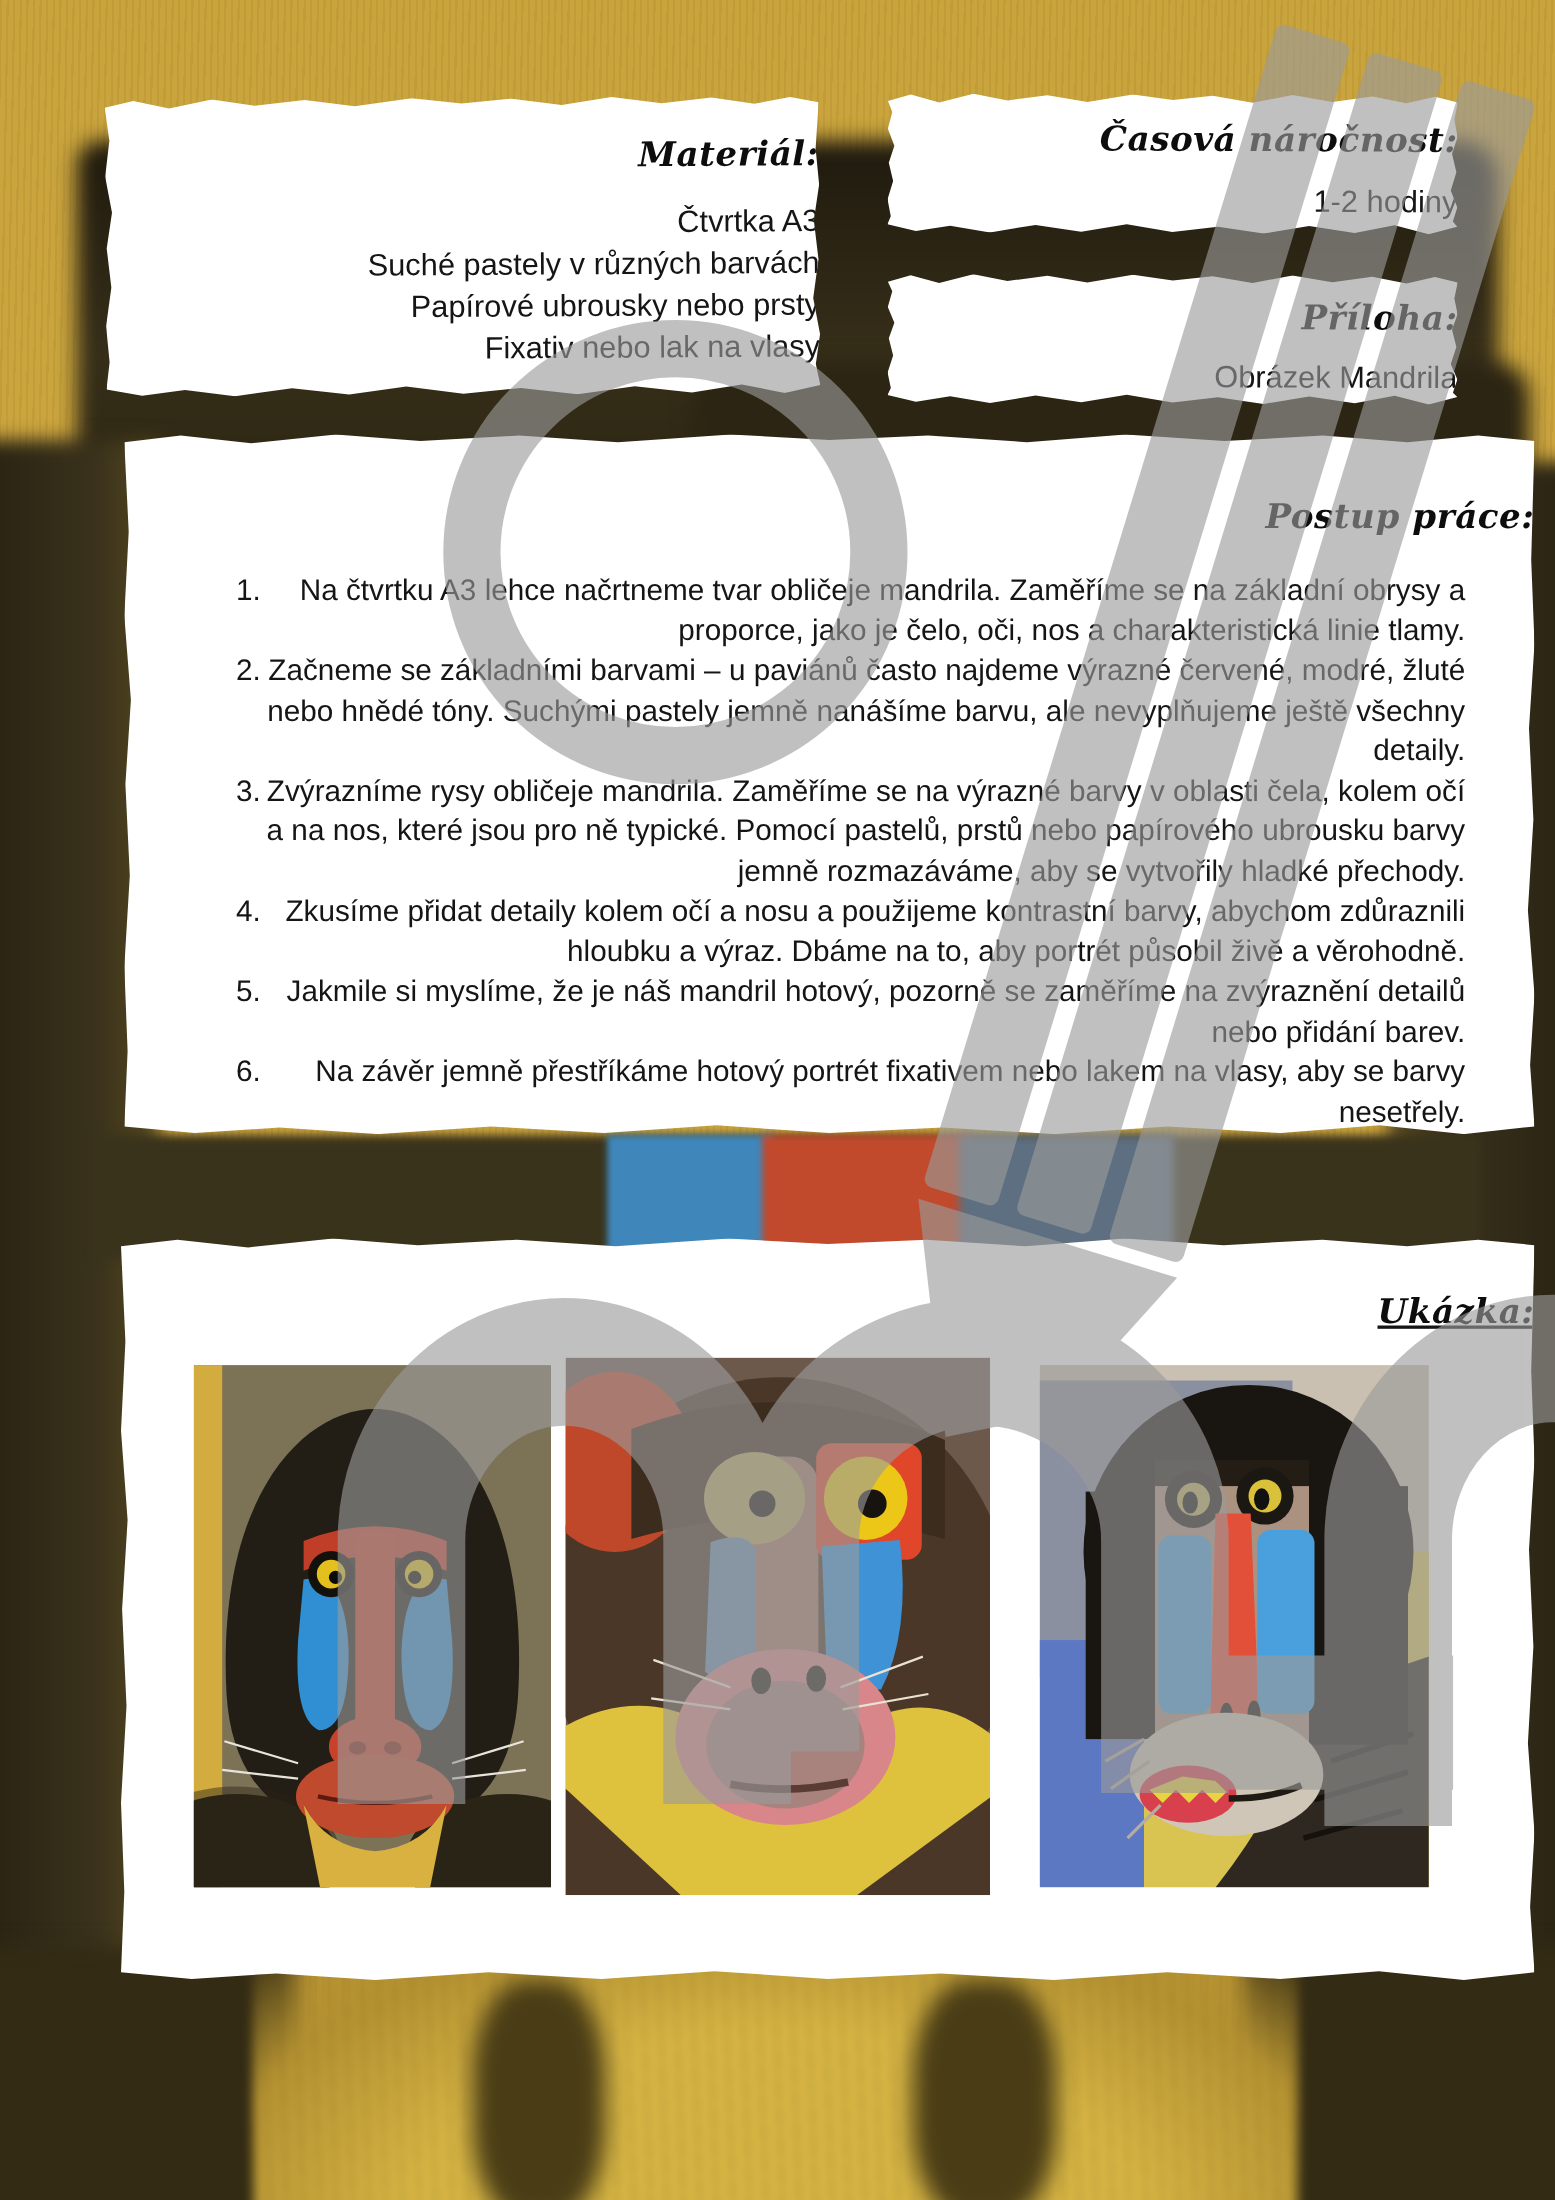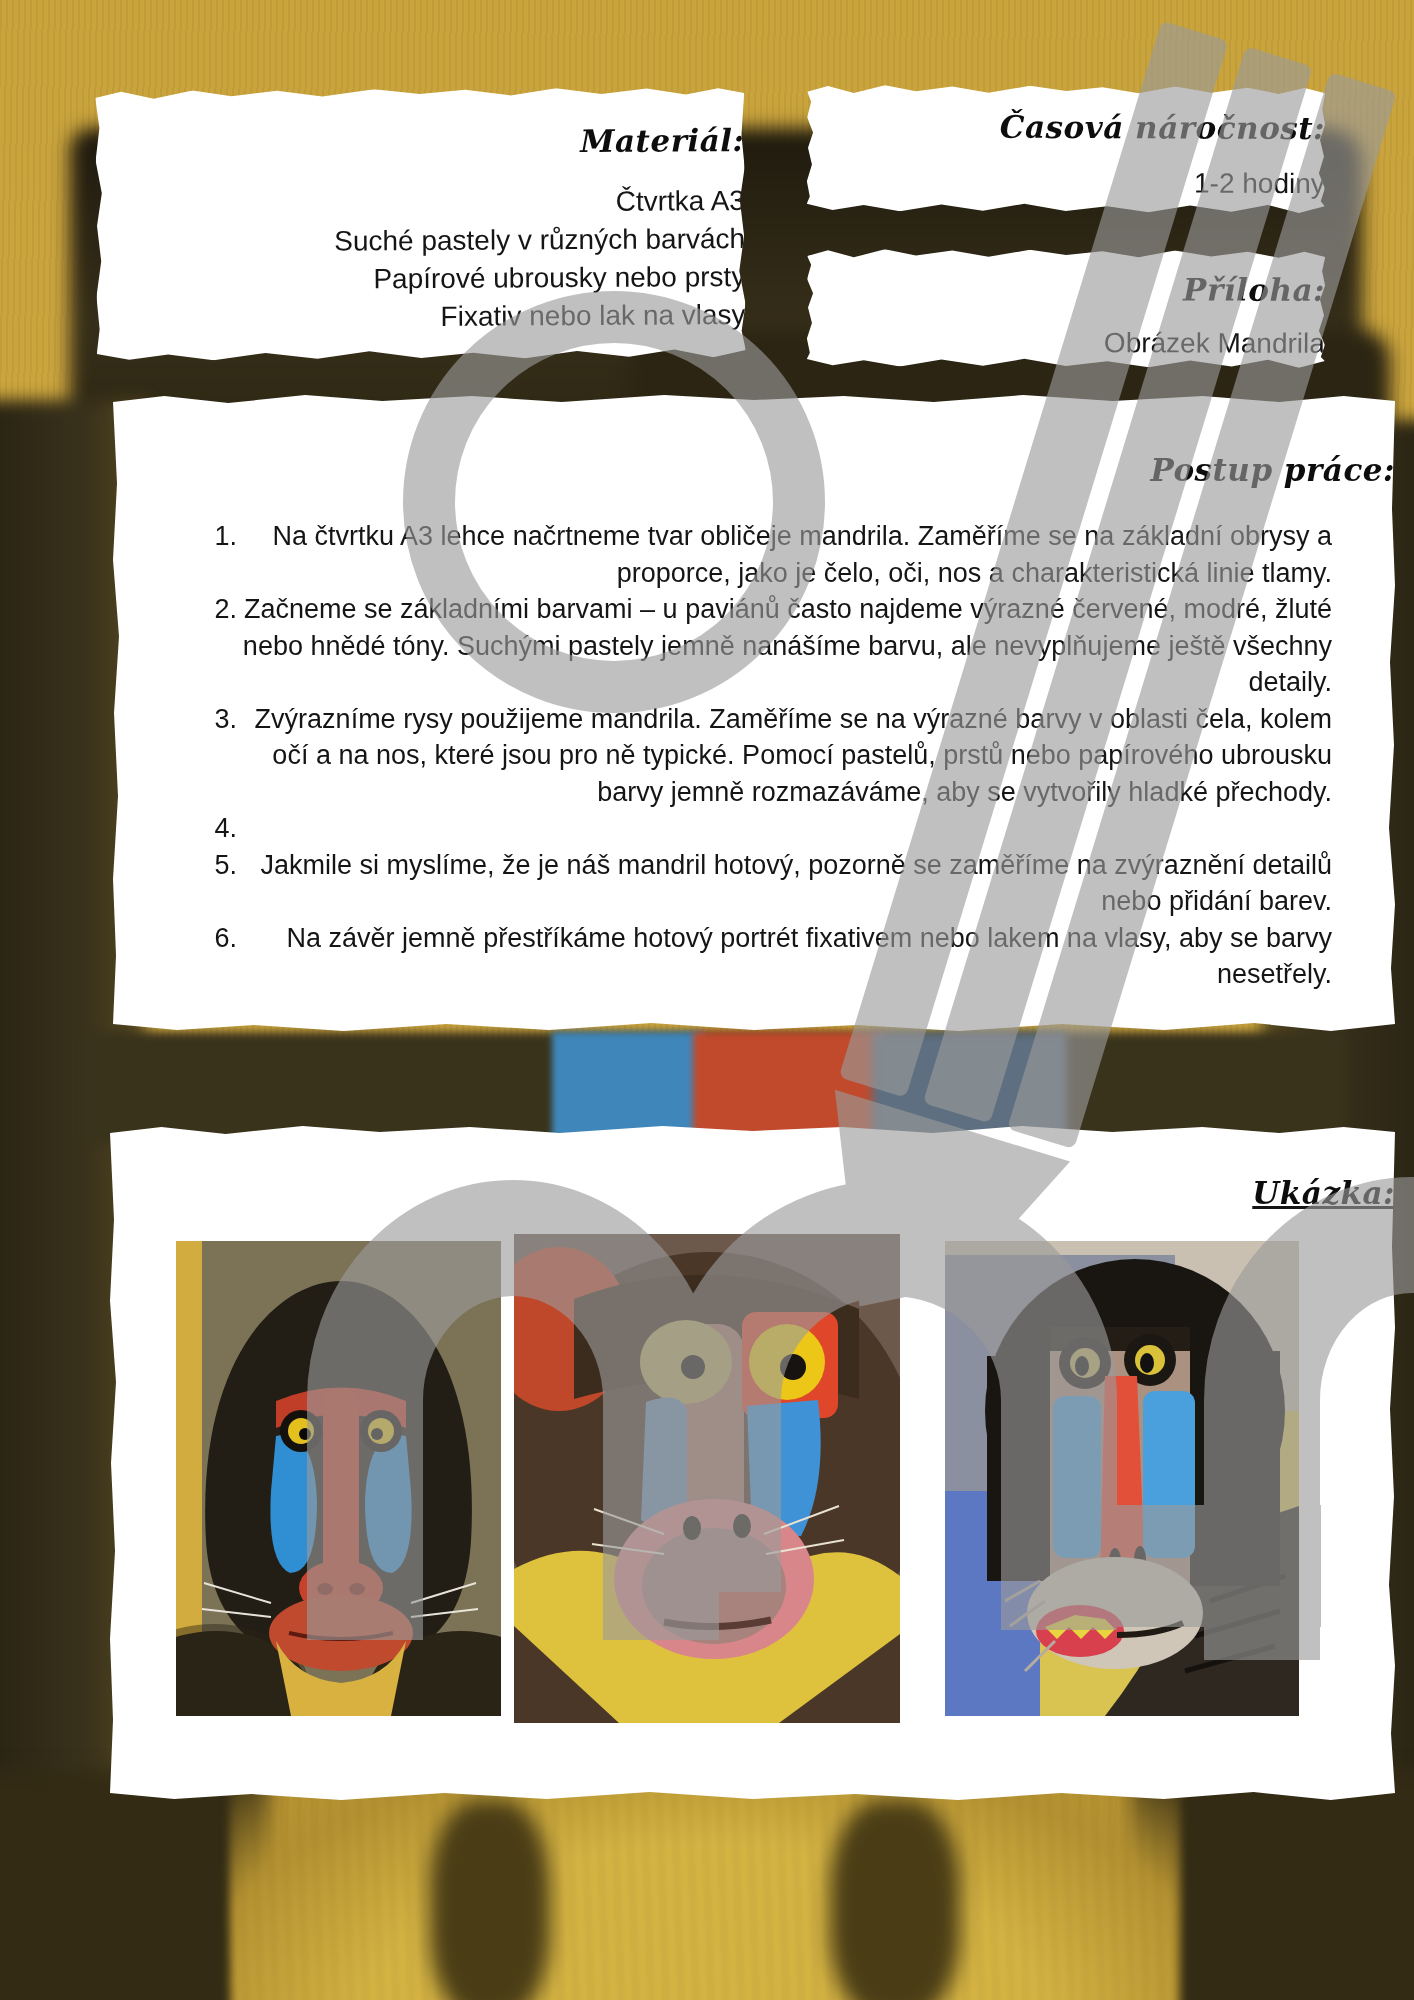--- a/index.html
+++ b/index.html
@@ -105,24 +105,25 @@
       <div class="step">
         <span class="step-num">1.</span>
         <span class="step-text">Na čtvrtku A3 lehce načrtneme tvar obličeje mandrila. Zaměříme se na základní obrysy a proporce, jako je čelo, oči, nos a charakteristická linie tlamy.</span>
       </div>
       <div class="step">
         <span class="step-num">2.</span>
         <span class="step-text">Začneme se základními barvami – u paviánů často najdeme výrazné červené, modré, žluté nebo hnědé tóny. Suchými pastely jemně nanášíme barvu, ale nevyplňujeme ještě všechny detaily.</span>
       </div>
       <div class="step">
         <span class="step-num">3.</span>
-        <span class="step-text">Zvýrazníme rysy použijeme mandrila. Zaměříme se na výrazné barvy v oblasti čela, kolem očí a na nos, které jsou pro ně typické. Pomocí pastelů, prstů nebo papírového ubrousku barvy jemně rozmazáváme, aby se vytvořily hladké přechody.</span>
+        <span class="step-text">Zvýrazníme rysy obličeje mandrila. Zaměříme se na výrazné barvy v oblasti čela, kolem očí a na nos, které jsou pro ně typické. Pomocí pastelů, prstů nebo papírového ubrousku barvy jemně rozmazáváme, aby se vytvořily hladké přechody.</span>
       </div>
       <div class="step">
         <span class="step-num">4.</span>
+        <span class="step-text">Zkusíme přidat detaily kolem očí a nosu a použijeme kontrastní barvy, abychom zdůraznili hloubku a výraz. Dbáme na to, aby portrét působil živě a věrohodně.</span>
       </div>
       <div class="step">
         <span class="step-num">5.</span>
         <span class="step-text">Jakmile si myslíme, že je náš mandril hotový, pozorně se zaměříme na zvýraznění detailů nebo přidání barev.</span>
       </div>
       <div class="step">
         <span class="step-num">6.</span>
         <span class="step-text">Na závěr jemně přestříkáme hotový portrét fixativem nebo lakem na vlasy, aby se barvy nesetřely.</span>
       </div>
     </div>

